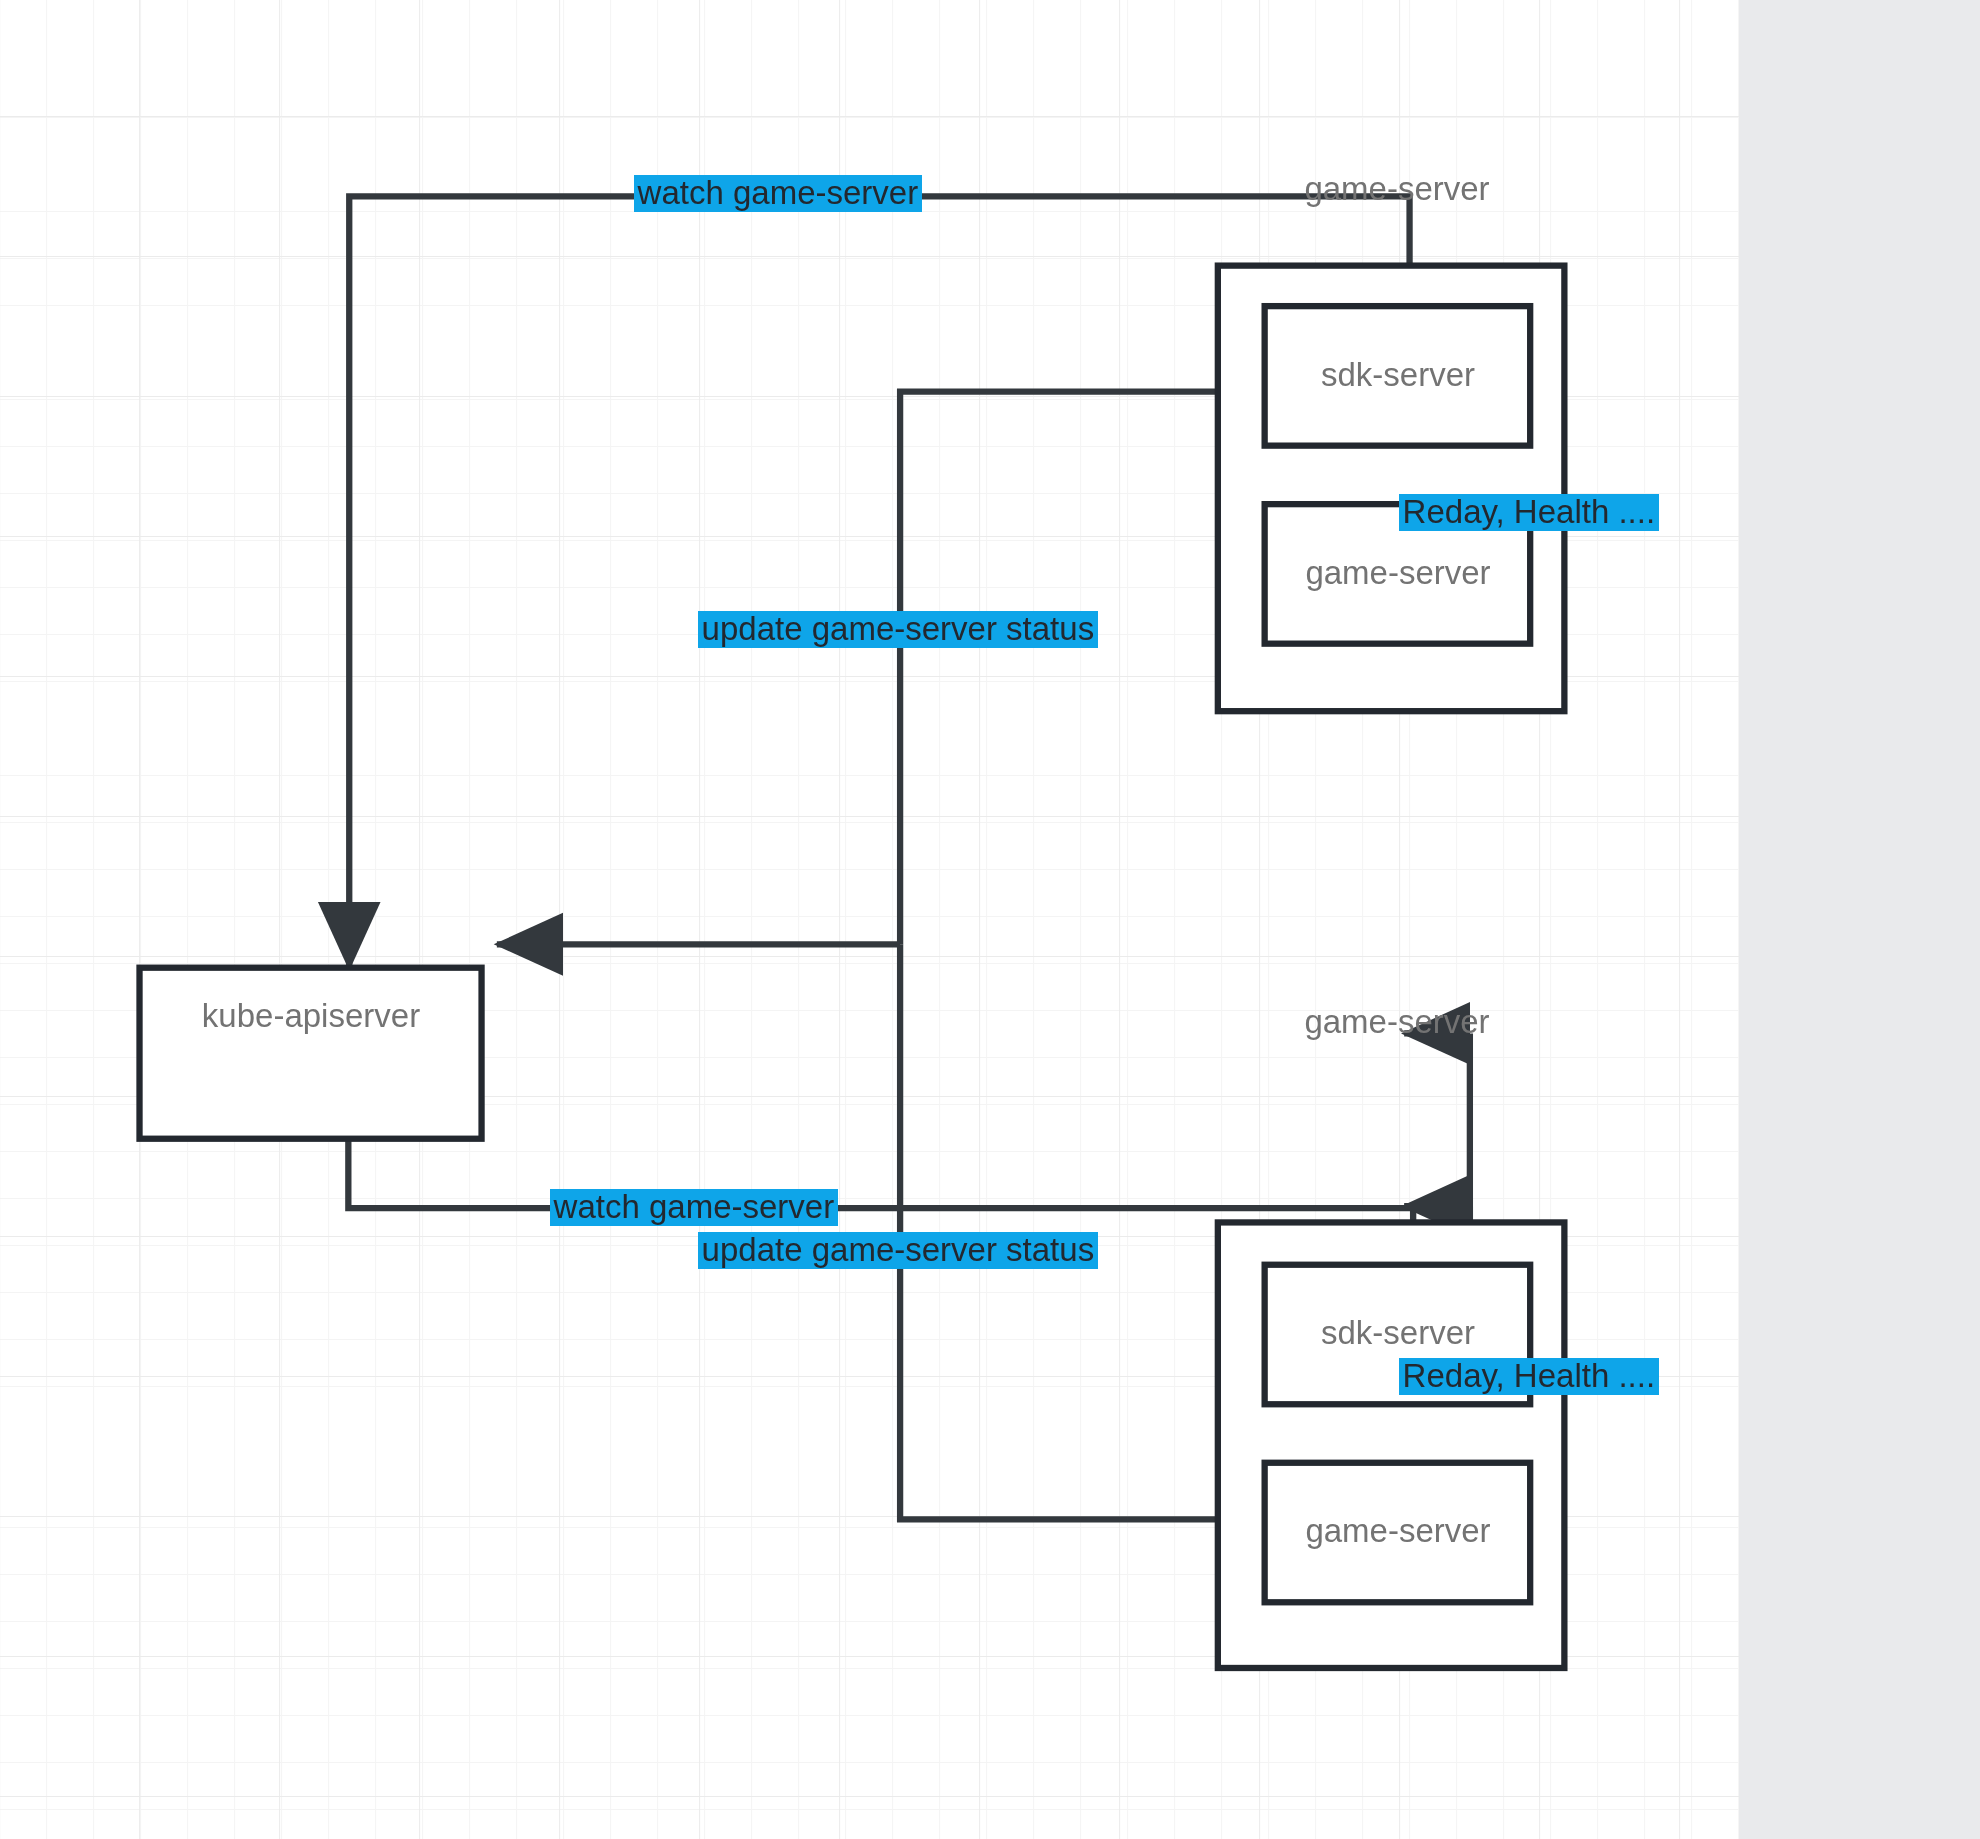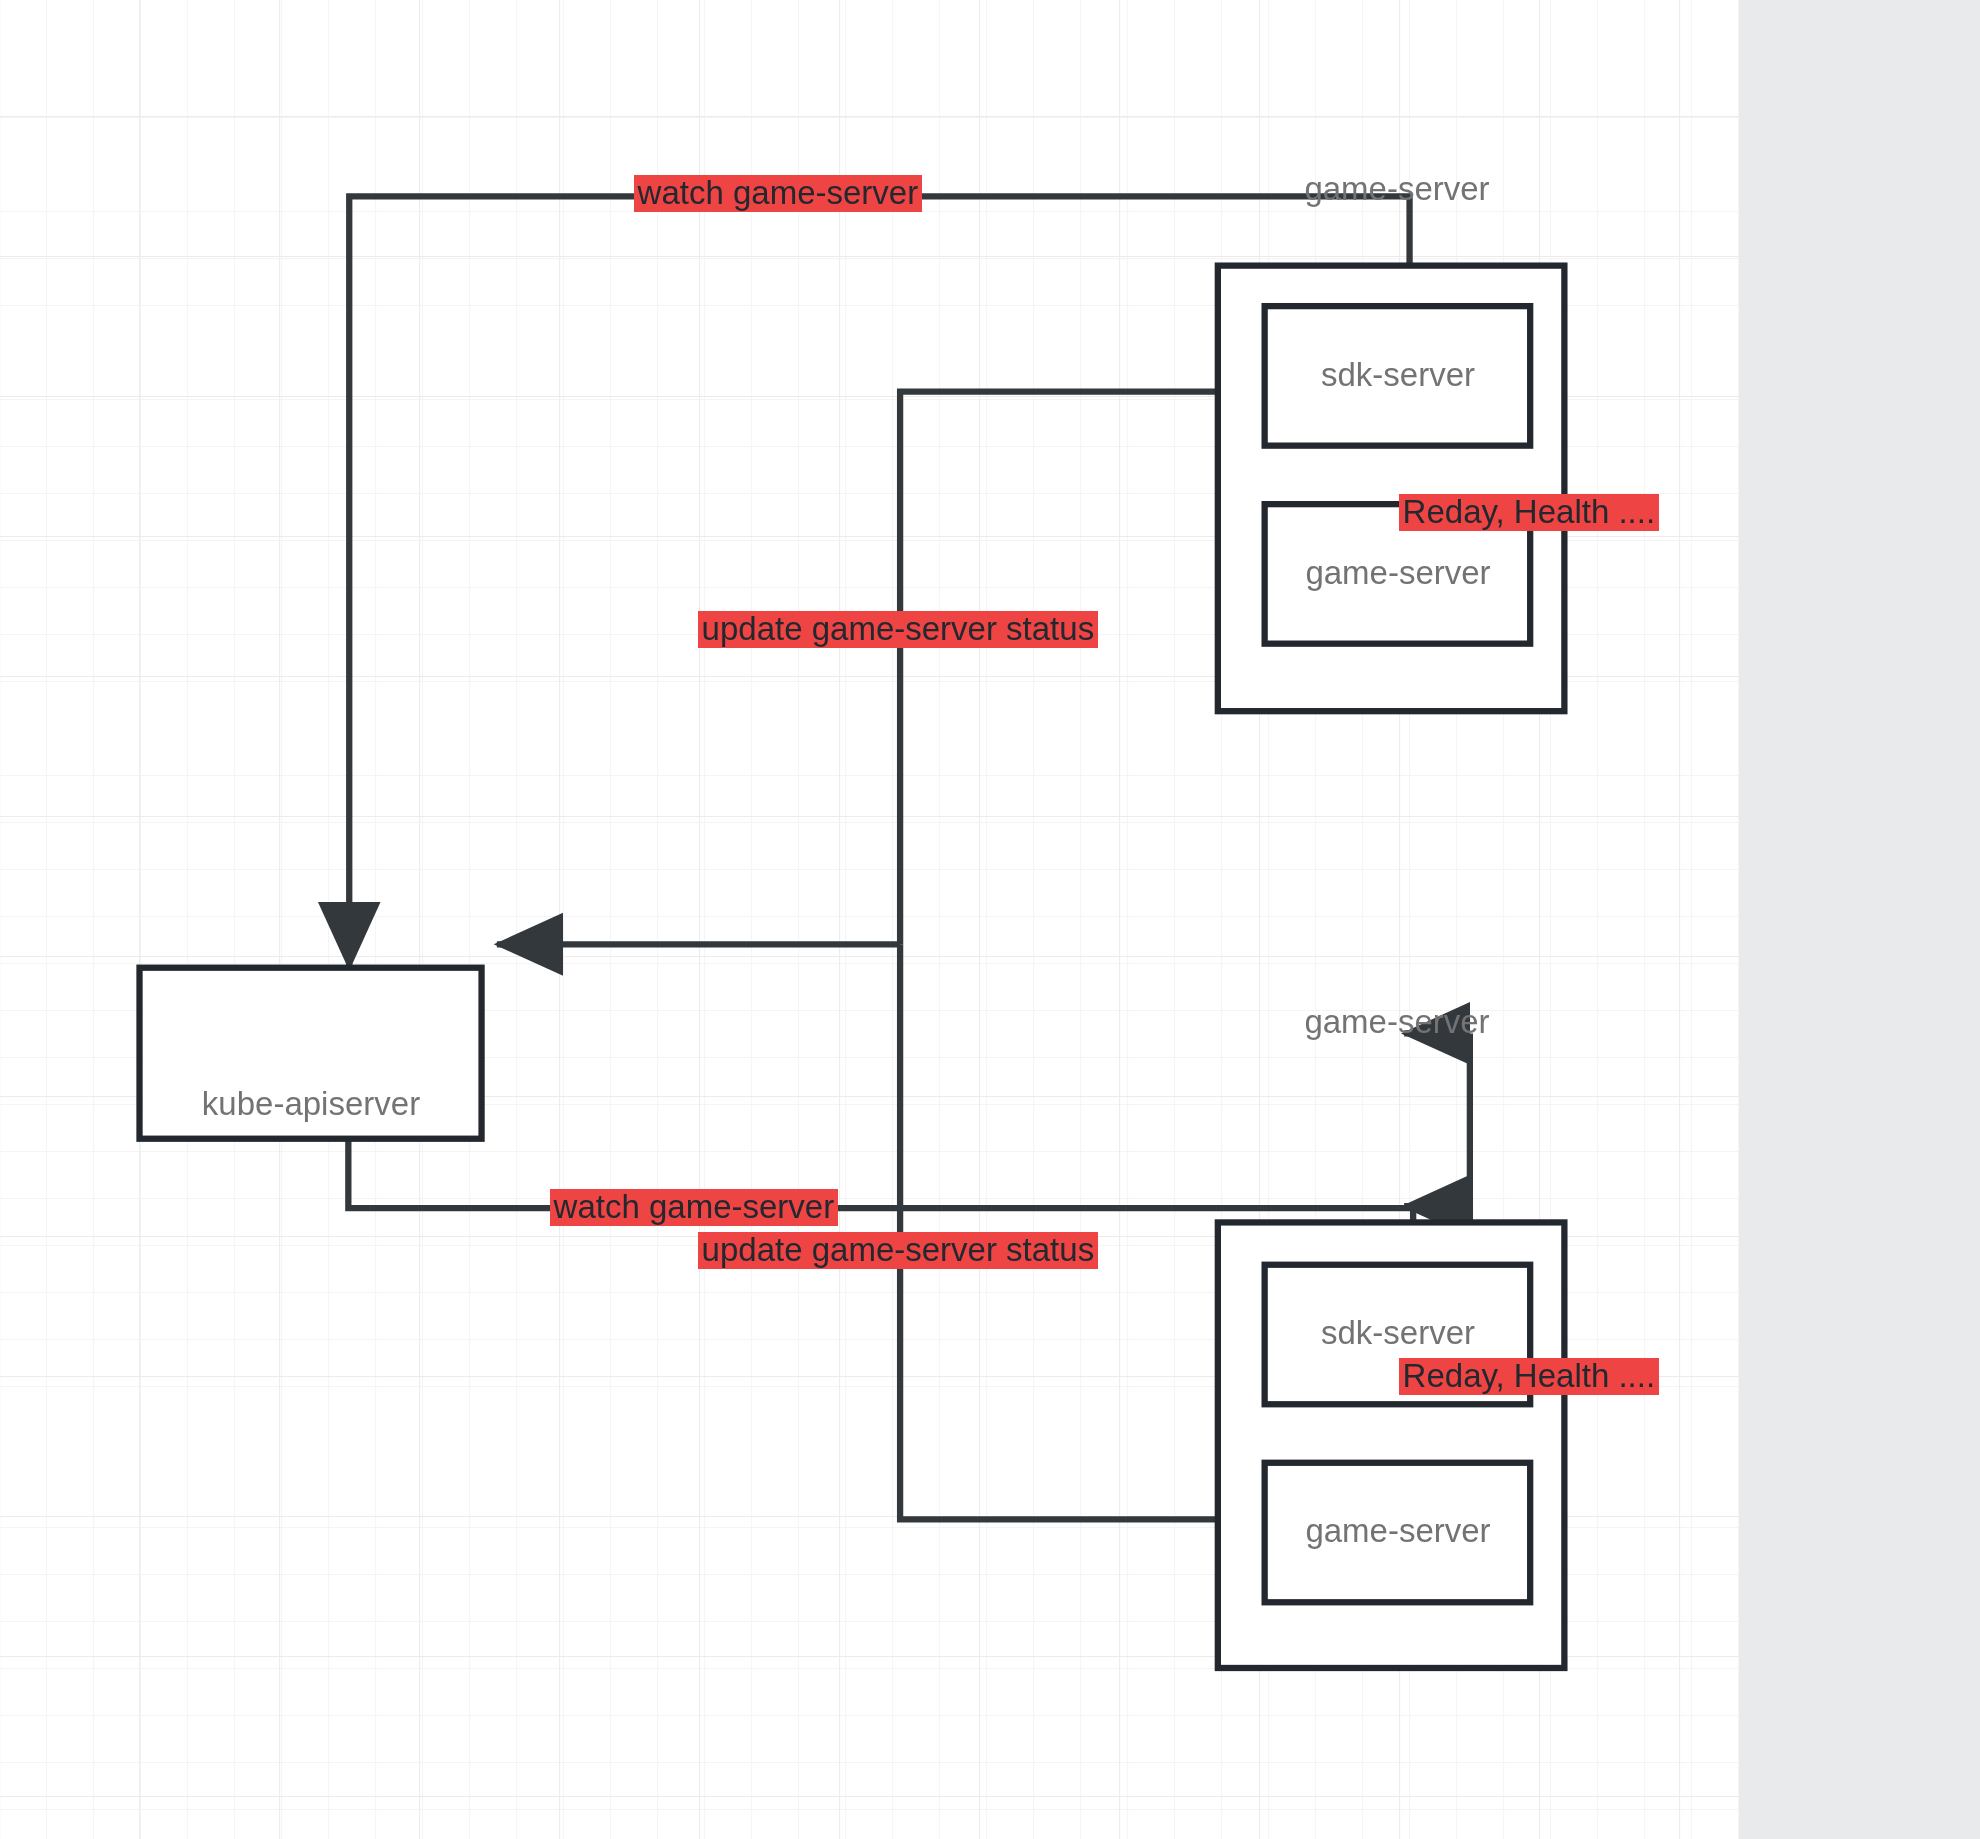--- a/index.html
+++ b/index.html
@@ -48,21 +48,21 @@
     font-size: 33px;
     color: #737373;
     white-space: nowrap;
     letter-spacing: 0px;
   }
   .edge-label {
     position: absolute;
     font-size: 33px;
     color: #23282f;
     white-space: nowrap;
-    background: #ef4444;
+    background: #0ea5e9;
     padding: 0 3.6px;
     line-height: 1.12;
   }
 </style>
 </head>
 <body>
 
 <div id="canvas-root">
 
   <div id="grid-canvas"></div>
@@ -105,21 +105,21 @@
       <rect x="1353" y="295" width="385" height="495"></rect>
       <rect x="1405" y="340" width="295" height="155"></rect>
       <rect x="1405" y="560" width="295" height="155"></rect>
 
       <rect x="1353" y="1358" width="385" height="495"></rect>
       <rect x="1405" y="1405" width="295" height="155"></rect>
       <rect x="1405" y="1625" width="295" height="155"></rect>
     </g>
   </svg>
 
-  <div class="node-label" style="left:140px; top:1085px; width:342px; text-align:center;">kube-apiserver</div>
+  <div class="node-label" style="left:140px; top:997px; width:342px; text-align:center;">kube-apiserver</div>
 
   <div class="node-label" style="left:1265px; top:356px; width:266px; text-align:center;">sdk-server</div>
   <div class="node-label" style="left:1265px; top:554px; width:266px; text-align:center;">game-server</div>
   <div class="node-label" style="left: 1264px; top: 170px; width: 266px; text-align: center;">game-server</div>
 
   <div class="node-label" style="left:1265px; top:1314px; width:266px; text-align:center;">sdk-server</div>
   <div class="node-label" style="left:1265px; top:1512px; width:266px; text-align:center;">game-server</div>
   <div class="node-label" style="left: 1264px; top: 1003px; width: 266px; text-align: center;">game-server</div>
 
   <div class="edge-label" style="left: 634px; top: 175px;">watch game-server</div>

